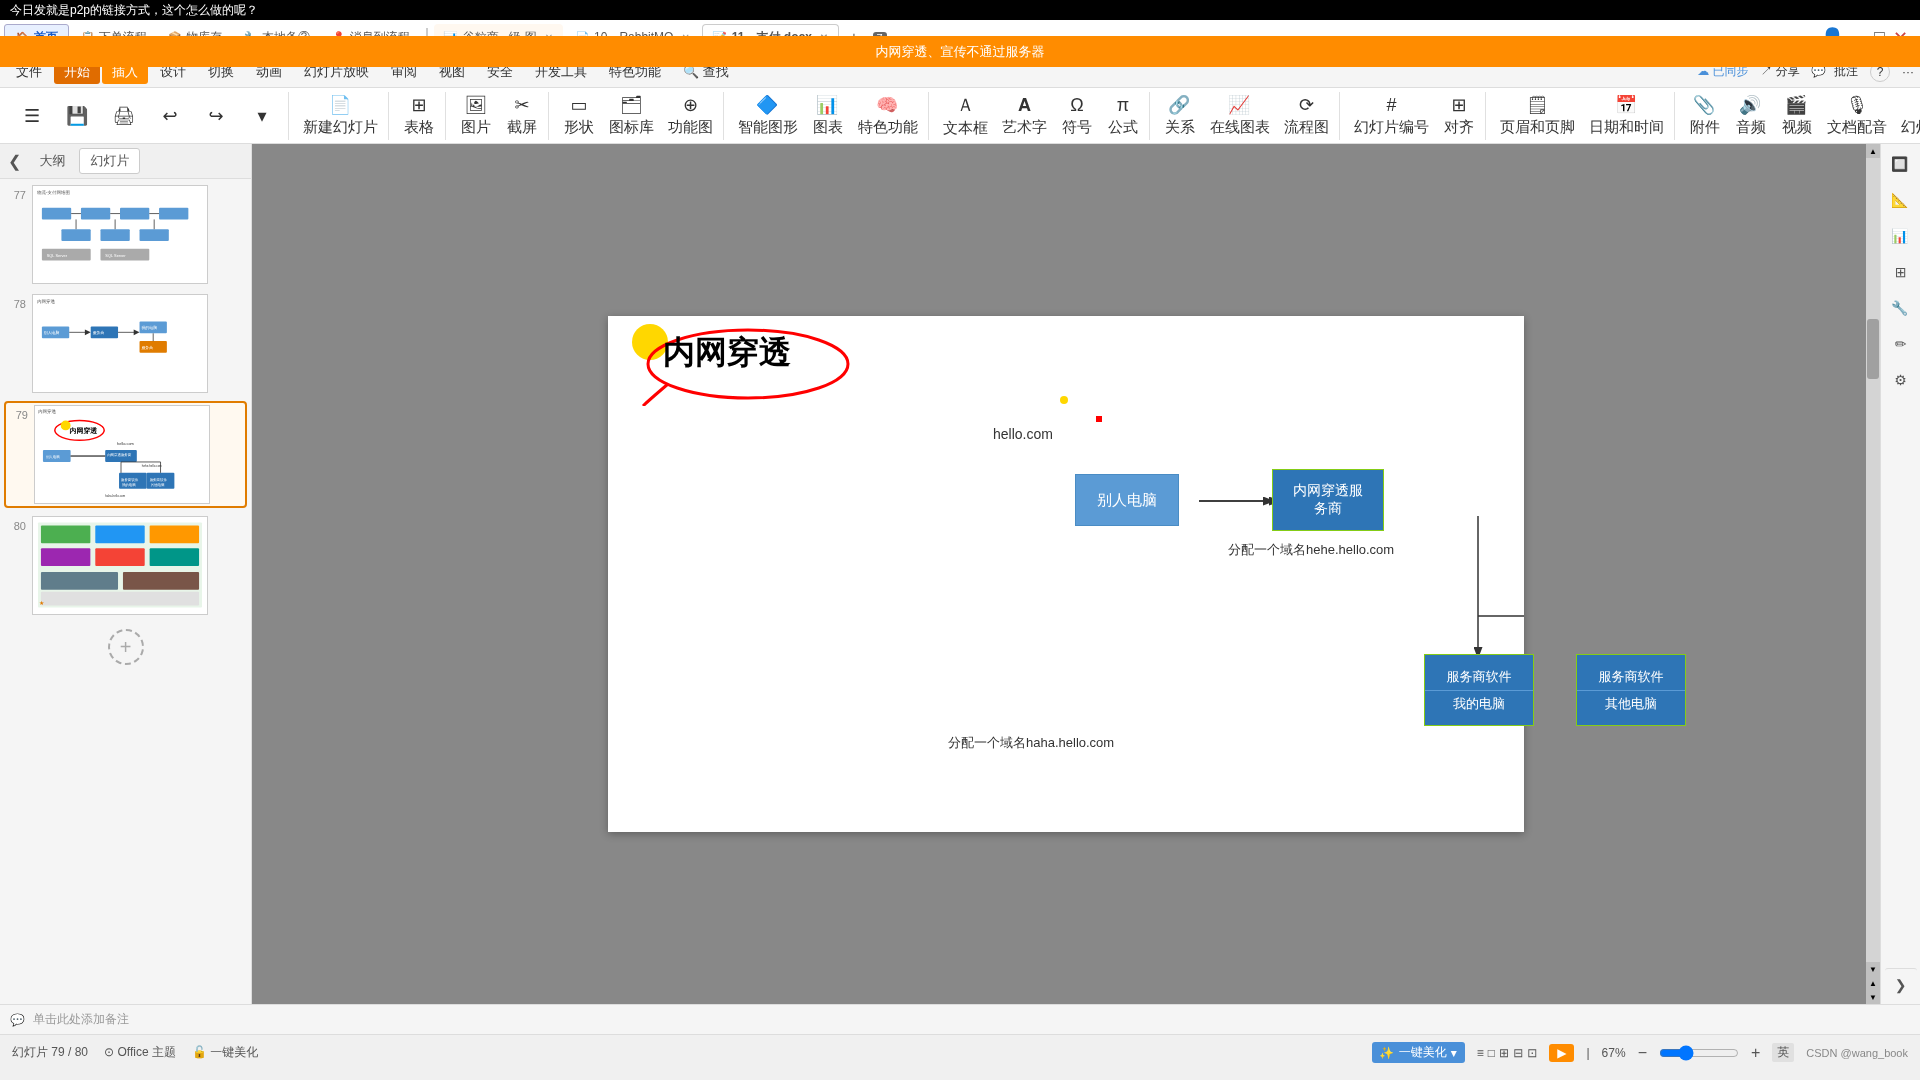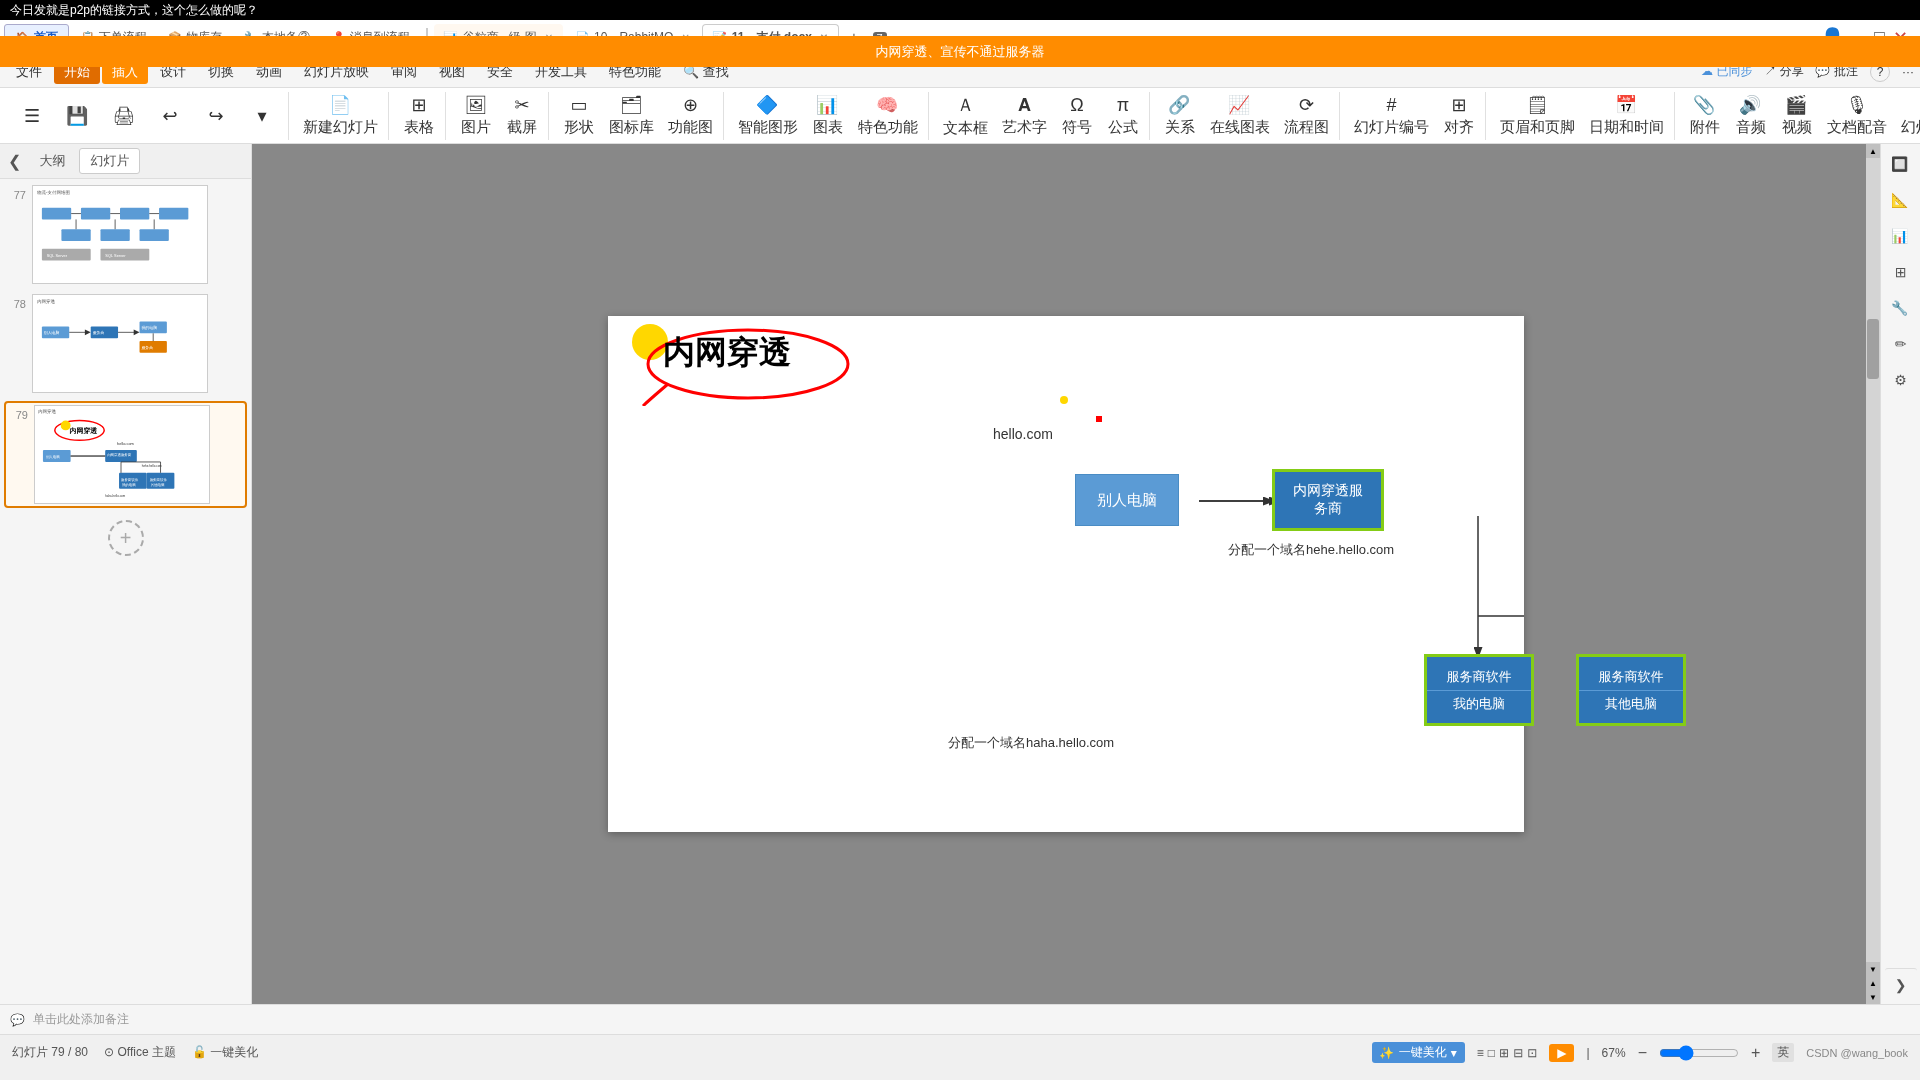--- a/index.html
+++ b/index.html
@@ -254,21 +254,21 @@
       position: absolute;
       background: #2e75b6;
       color: #fff;
       display: flex;
       flex-direction: column;
       align-items: center;
       justify-content: center;
       text-align: center;
       font-size: 13px;
       font-family: 'Microsoft YaHei', sans-serif;
-      border: 3px solid #84cc16;
+      border: 1px solid #84cc16;
     }
 
     
     .hello-text {
       position: absolute;
       font-size: 14px;
       color: #333;
     }
 
     
@@ -401,21 +401,21 @@
   <div class="menu-item">安全</div>
   <div class="menu-item">开发工具</div>
   <div class="menu-item">特色功能</div>
   <div class="menu-item">
     <span>🔍</span>
     <span>查找</span>
   </div>
   <div style="margin-left:auto; display:flex; align-items:center; gap:12px; font-size:12px; color:#333;">
     <span style="cursor:pointer; color:#4a90d9;">☁ <span>已同步</span></span>
     <span style="cursor:pointer;">↗ <span>分享</span></span>
-    <span style="cursor:pointer;">💬 <span>批注</span></span>
+    <span style="cursor:pointer;font-family:Liberation Mono, monospace;">💬 <span>批注</span></span>
     <span style="cursor:pointer; border:1px solid #ccc; border-radius:50%; width:20px; height:20px; display:inline-flex; align-items:center; justify-content:center;">?</span>
     <span style="cursor:pointer;">···</span>
   </div>
 </div>
 
 <div class="toolbar">
 
   <div class="toolbar-group">
     <div class="tool-btn">
         <span class="icon">☰</span>
@@ -669,20 +669,42 @@
               <text x="113" y="66" font-size="3.5" fill="#fff">服务商软件</text>
               <text x="114" y="71" font-size="3.5" fill="#fff">其他电脑</text>
 
               <text x="68" y="82" font-size="3" fill="#333">haha.hello.com</text>
               <text x="105" y="52" font-size="3" fill="#333">hehe.hello.com</text>
             </svg>
           </div>
         </div>
       </div>
 
+      <div class="slide-item">
+        <span class="slide-number">80</span>
+        <div class="slide-thumb">
+          <div style="padding:3px; position:relative; overflow:hidden;">
+            <svg width="100%" height="90" viewBox="0 0 170 90">
+
+              <rect x="2" y="2" width="166" height="86" fill="#e8f5e9" rx="1"></rect>
+              <rect x="5" y="5" width="50" height="18" fill="#4caf50" rx="1"></rect>
+              <rect x="60" y="5" width="50" height="18" fill="#2196f3" rx="1"></rect>
+              <rect x="115" y="5" width="50" height="18" fill="#ff9800" rx="1"></rect>
+              <rect x="5" y="28" width="50" height="18" fill="#9c27b0" rx="1"></rect>
+              <rect x="60" y="28" width="50" height="18" fill="#f44336" rx="1"></rect>
+              <rect x="115" y="28" width="50" height="18" fill="#009688" rx="1"></rect>
+              <rect x="5" y="52" width="78" height="18" fill="#607d8b" rx="1"></rect>
+              <rect x="88" y="52" width="77" height="18" fill="#795548" rx="1"></rect>
+              <rect x="5" y="72" width="160" height="14" fill="#e0e0e0" rx="1"></rect>
+
+              <text x="3" y="85" font-size="6" fill="#e07c00">★</text>
+            </svg>
+          </div>
+        </div>
+      </div>
 
       <div style="display:flex; justify-content:center; padding: 6px 0;">
         <div style="width:36px; height:36px; border:2px dashed #aaa; border-radius:50%; display:flex; align-items:center; justify-content:center; font-size:20px; color:#aaa; cursor:pointer;">+</div>
       </div>
     </div>
   </div>
 
   <div class="canvas-area">
     <div class="slide-canvas">
 

